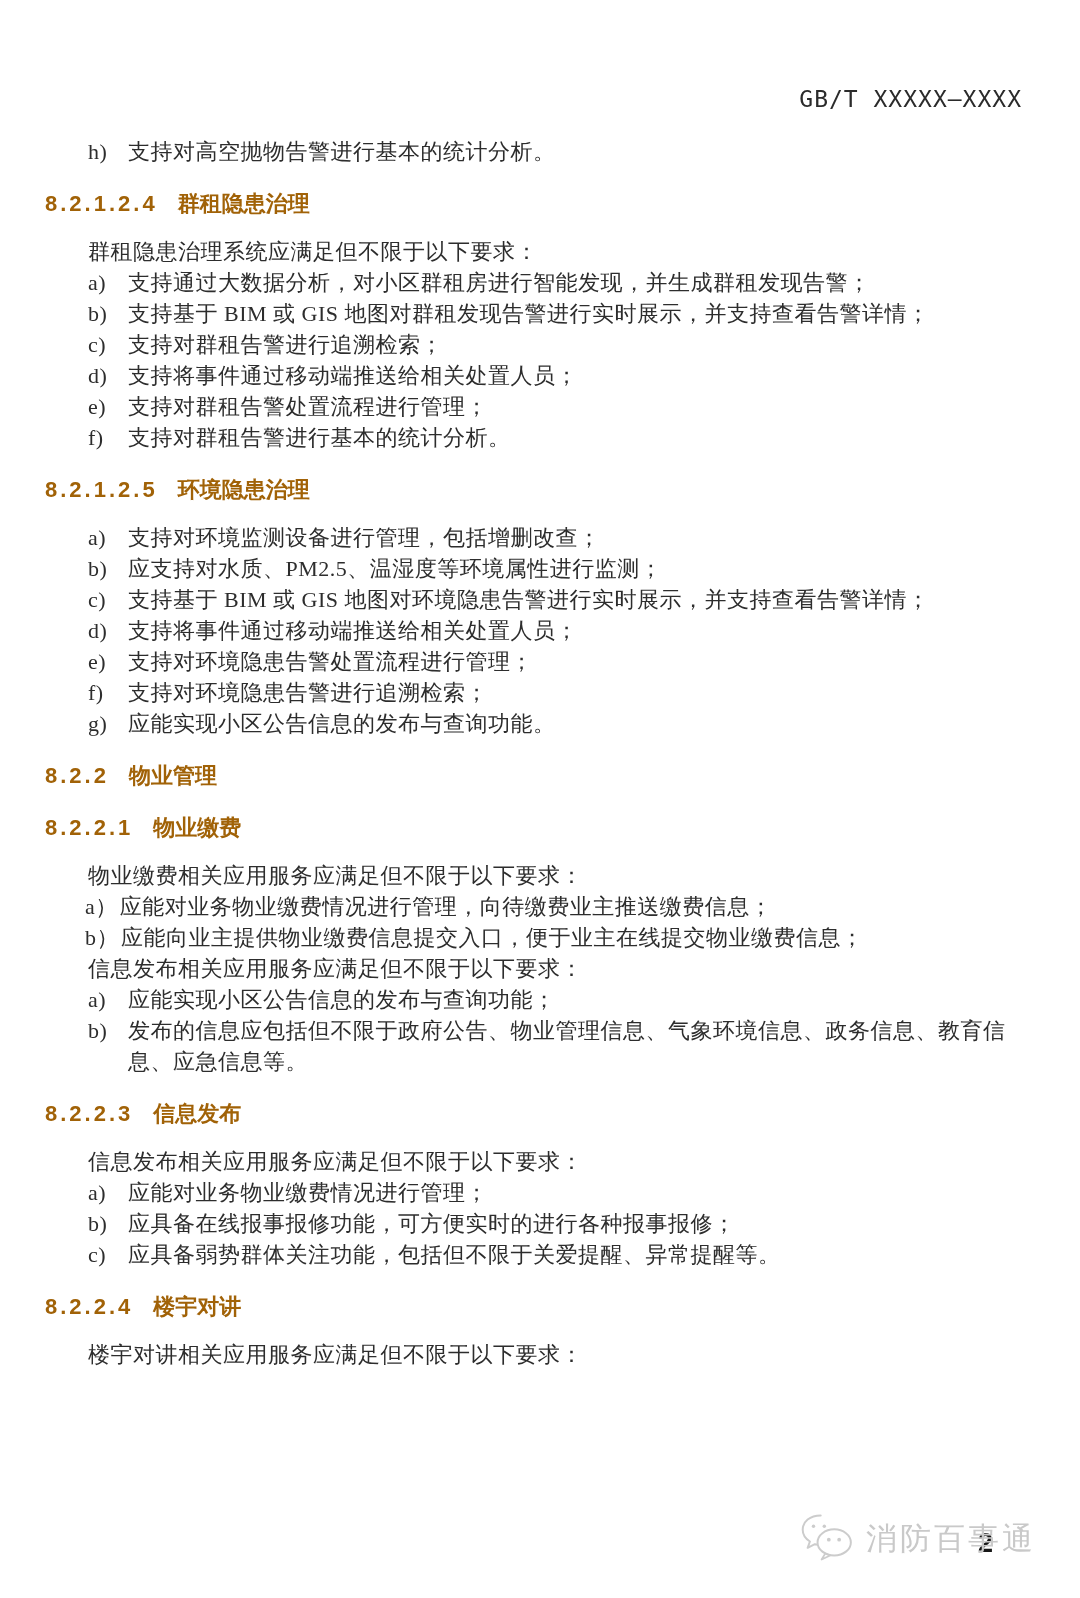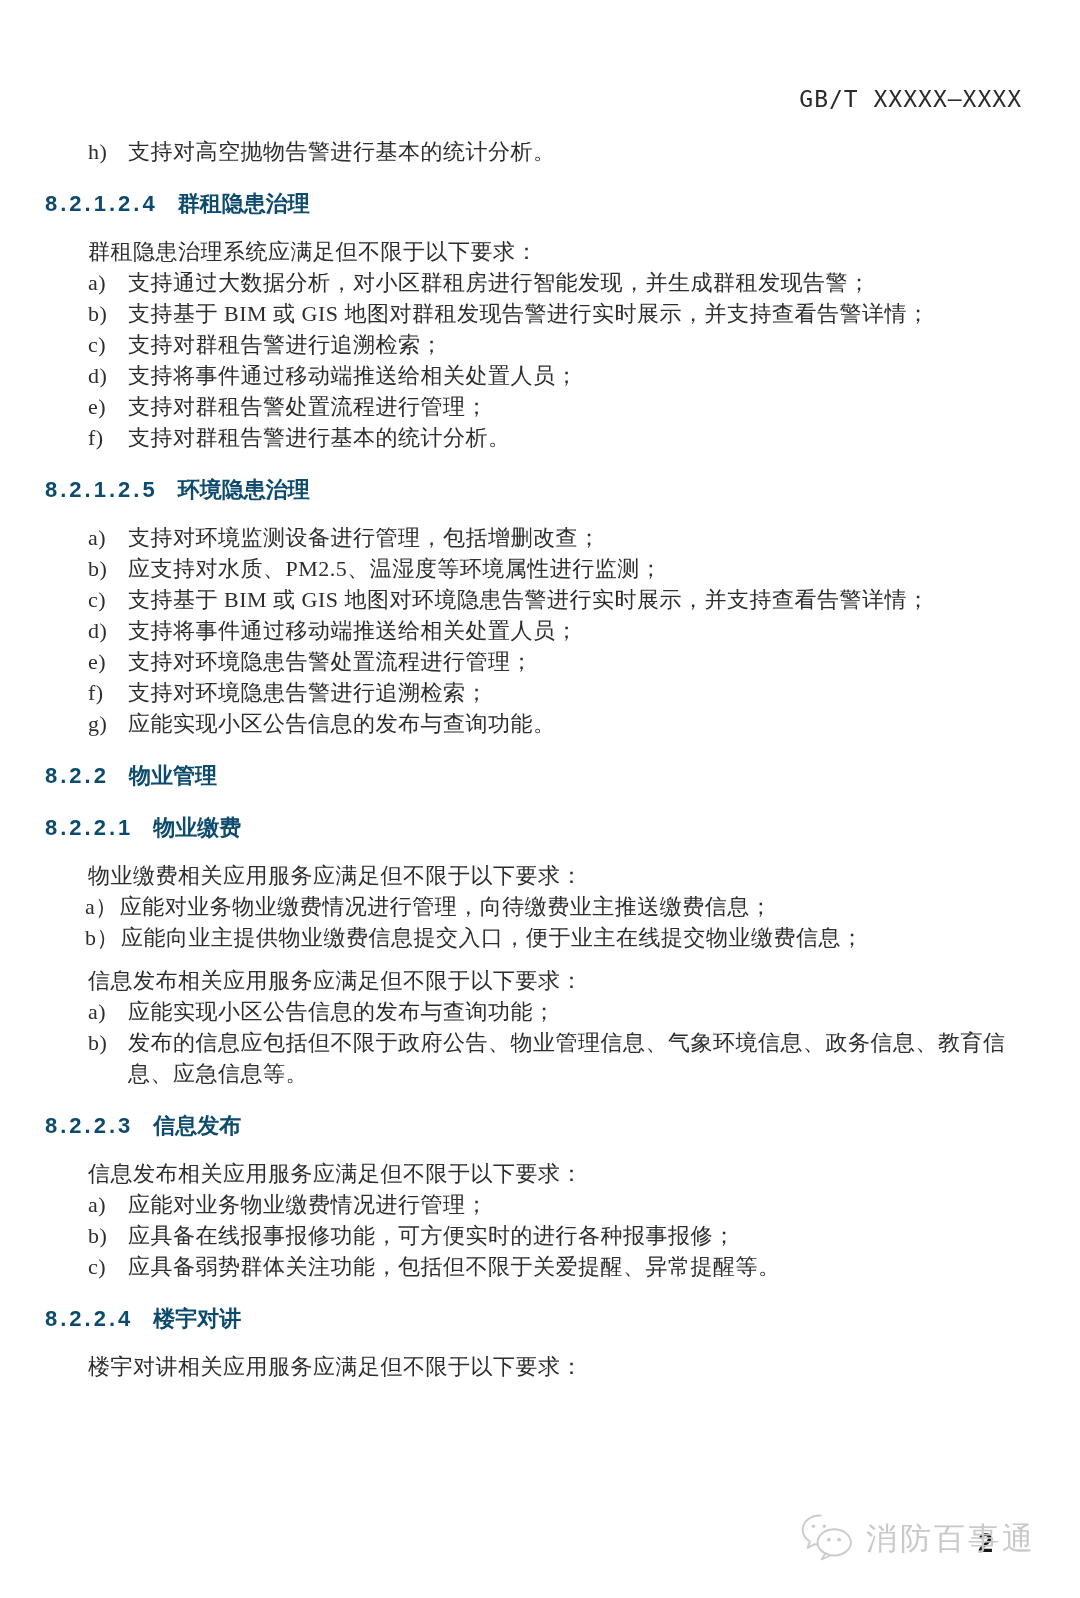--- a/index.html
+++ b/index.html
@@ -29,33 +29,33 @@
     top: 136px;
     left: 45px;
     width: 985px;
   }
   .blk-p, .blk-li {
     font-size: 22px;
     line-height: 31px;
     margin: 0;
     letter-spacing: 0.5px;
   }
-  .blk-p { padding-left: 43px; margin-top: 12px; }
+  .blk-p { padding-left: 43px; }
   .blk-li { padding-left: 43px; display: flex; }
   .li-marker { flex: 0 0 40px; }
   .li-text { flex: 1 1 auto; }
   .blk-li.tight { display: block; padding-left: 40px; }
   .blk-li.tight .li-marker { margin-right: 2px; }
   .blk-h {
     font-family: "Liberation Sans", sans-serif;
     font-weight: bold;
     font-size: 22px;
     line-height: 31px;
     margin: 21px 0 17px 0;
-    color: #0c4a6e;
+    color: #a16207;
   }
   .h-num { letter-spacing: 3px; margin-right: 20px; }
   .page-number {
     position: absolute;
     left: 978px;
     top: 1528px;
     z-index: 1;
     font-family: "Liberation Sans", sans-serif;
     font-weight: bold;
     font-size: 27px;

